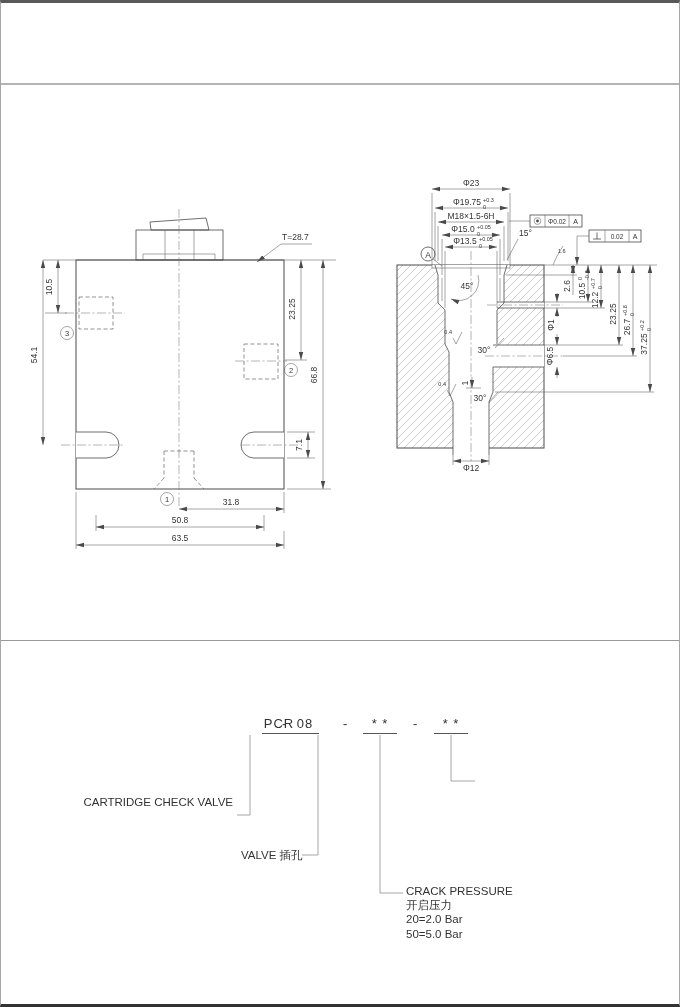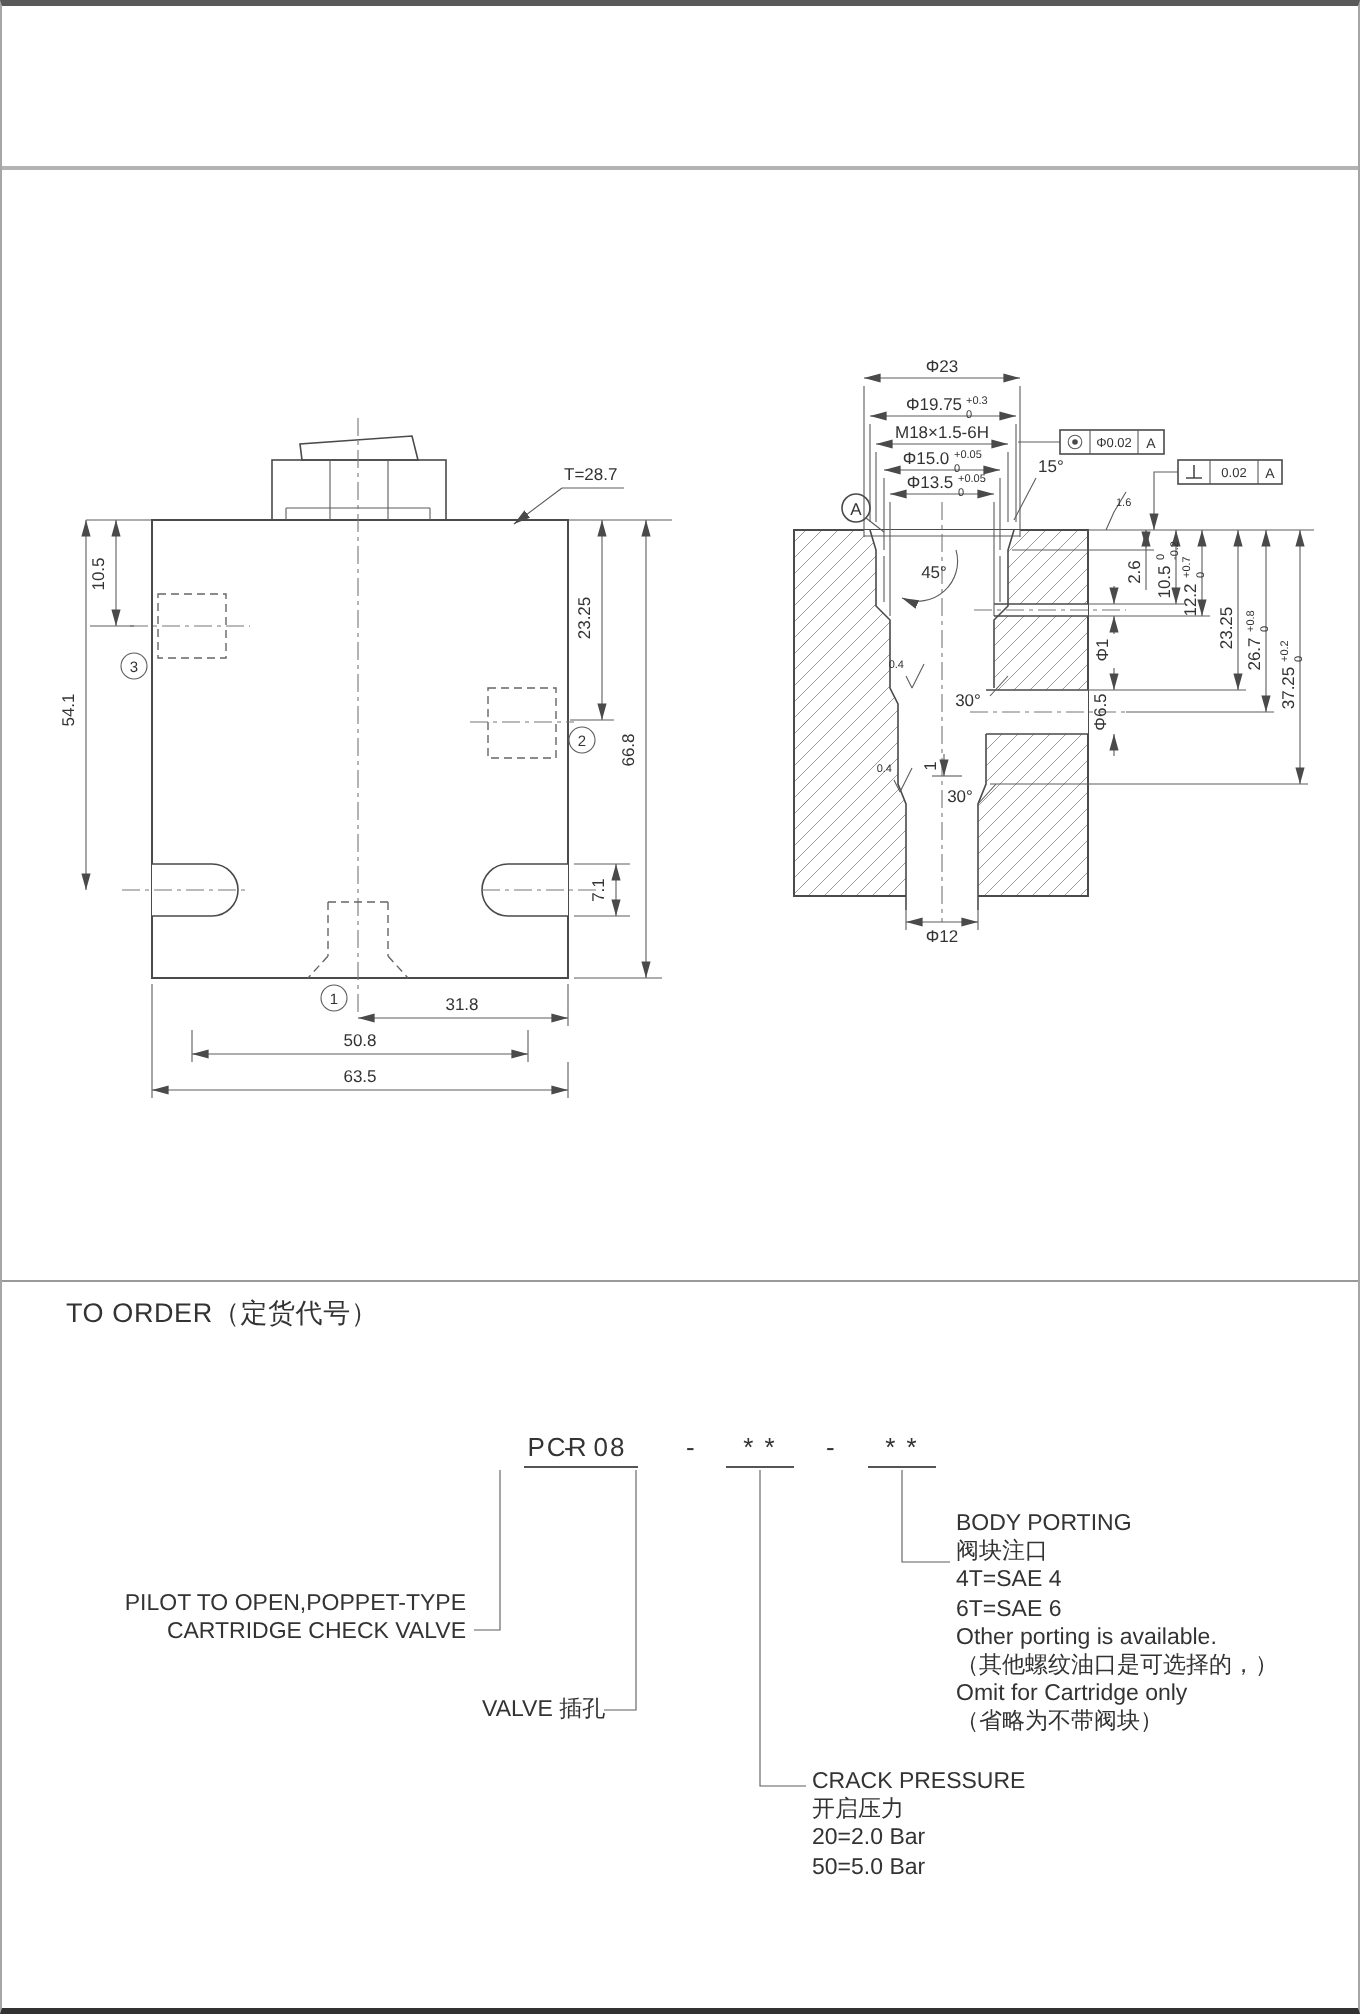--- a/index.html
+++ b/index.html
@@ -295,49 +295,37 @@
     </g>
 
     <g>
       <path class="tn" d="M249,732 V812 H236"></path>
       <path class="tn" d="M317,732 V852 H301"></path>
       <path class="tn" d="M379,732 V890 H402"></path>
       <path class="tn" d="M450,732 V778 H474"></path>
     </g>
   </svg>
 
-  <div class="abs order-title">TO ORDER（定货代号）</div>
 
   <span class="code-item" style="left:233px;width:34px;margin-left:28px;">PCR</span>
   <span class="code-dash" style="left:281px;">-</span>
   <span class="code-item" style="left:290px;width:28px;">08</span>
   <span class="code-dash" style="left:342px;">-</span>
   <span class="code-item" style="left:362px;width:34px;">* *</span>
   <span class="code-dash" style="left:412px;">-</span>
   <span class="code-item" style="left:433px;width:34px;">* *</span>
 
   <div class="abs lbl model-lbl">
-    <div>PILOT TO OPEN,POPPET-TYPE</div>
     <div>CARTRIDGE CHECK VALVE</div>
   </div>
 
   <div class="abs lbl cavity-lbl">
     <div>VALVE  插孔</div>
   </div>
 
   <div class="abs lbl crack-lbl">
     <div>CRACK PRESSURE</div>
     <div>开启压力</div>
     <div>20=2.0 Bar</div>
     <div>50=5.0 Bar</div>
   </div>
 
-  <div class="abs lbl porting-lbl">
-    <div>BODY PORTING</div>
-    <div>阀块注口</div>
-    <div>4T=SAE  4</div>
-    <div>6T=SAE  6</div>
-    <div>Other porting is available.</div>
-    <div>（其他螺纹油口是可选择的，）</div>
-    <div>Omit for Cartridge only</div>
-    <div>（省略为不带阀块）</div>
-  </div>
 </div>
 
 </body></html>

